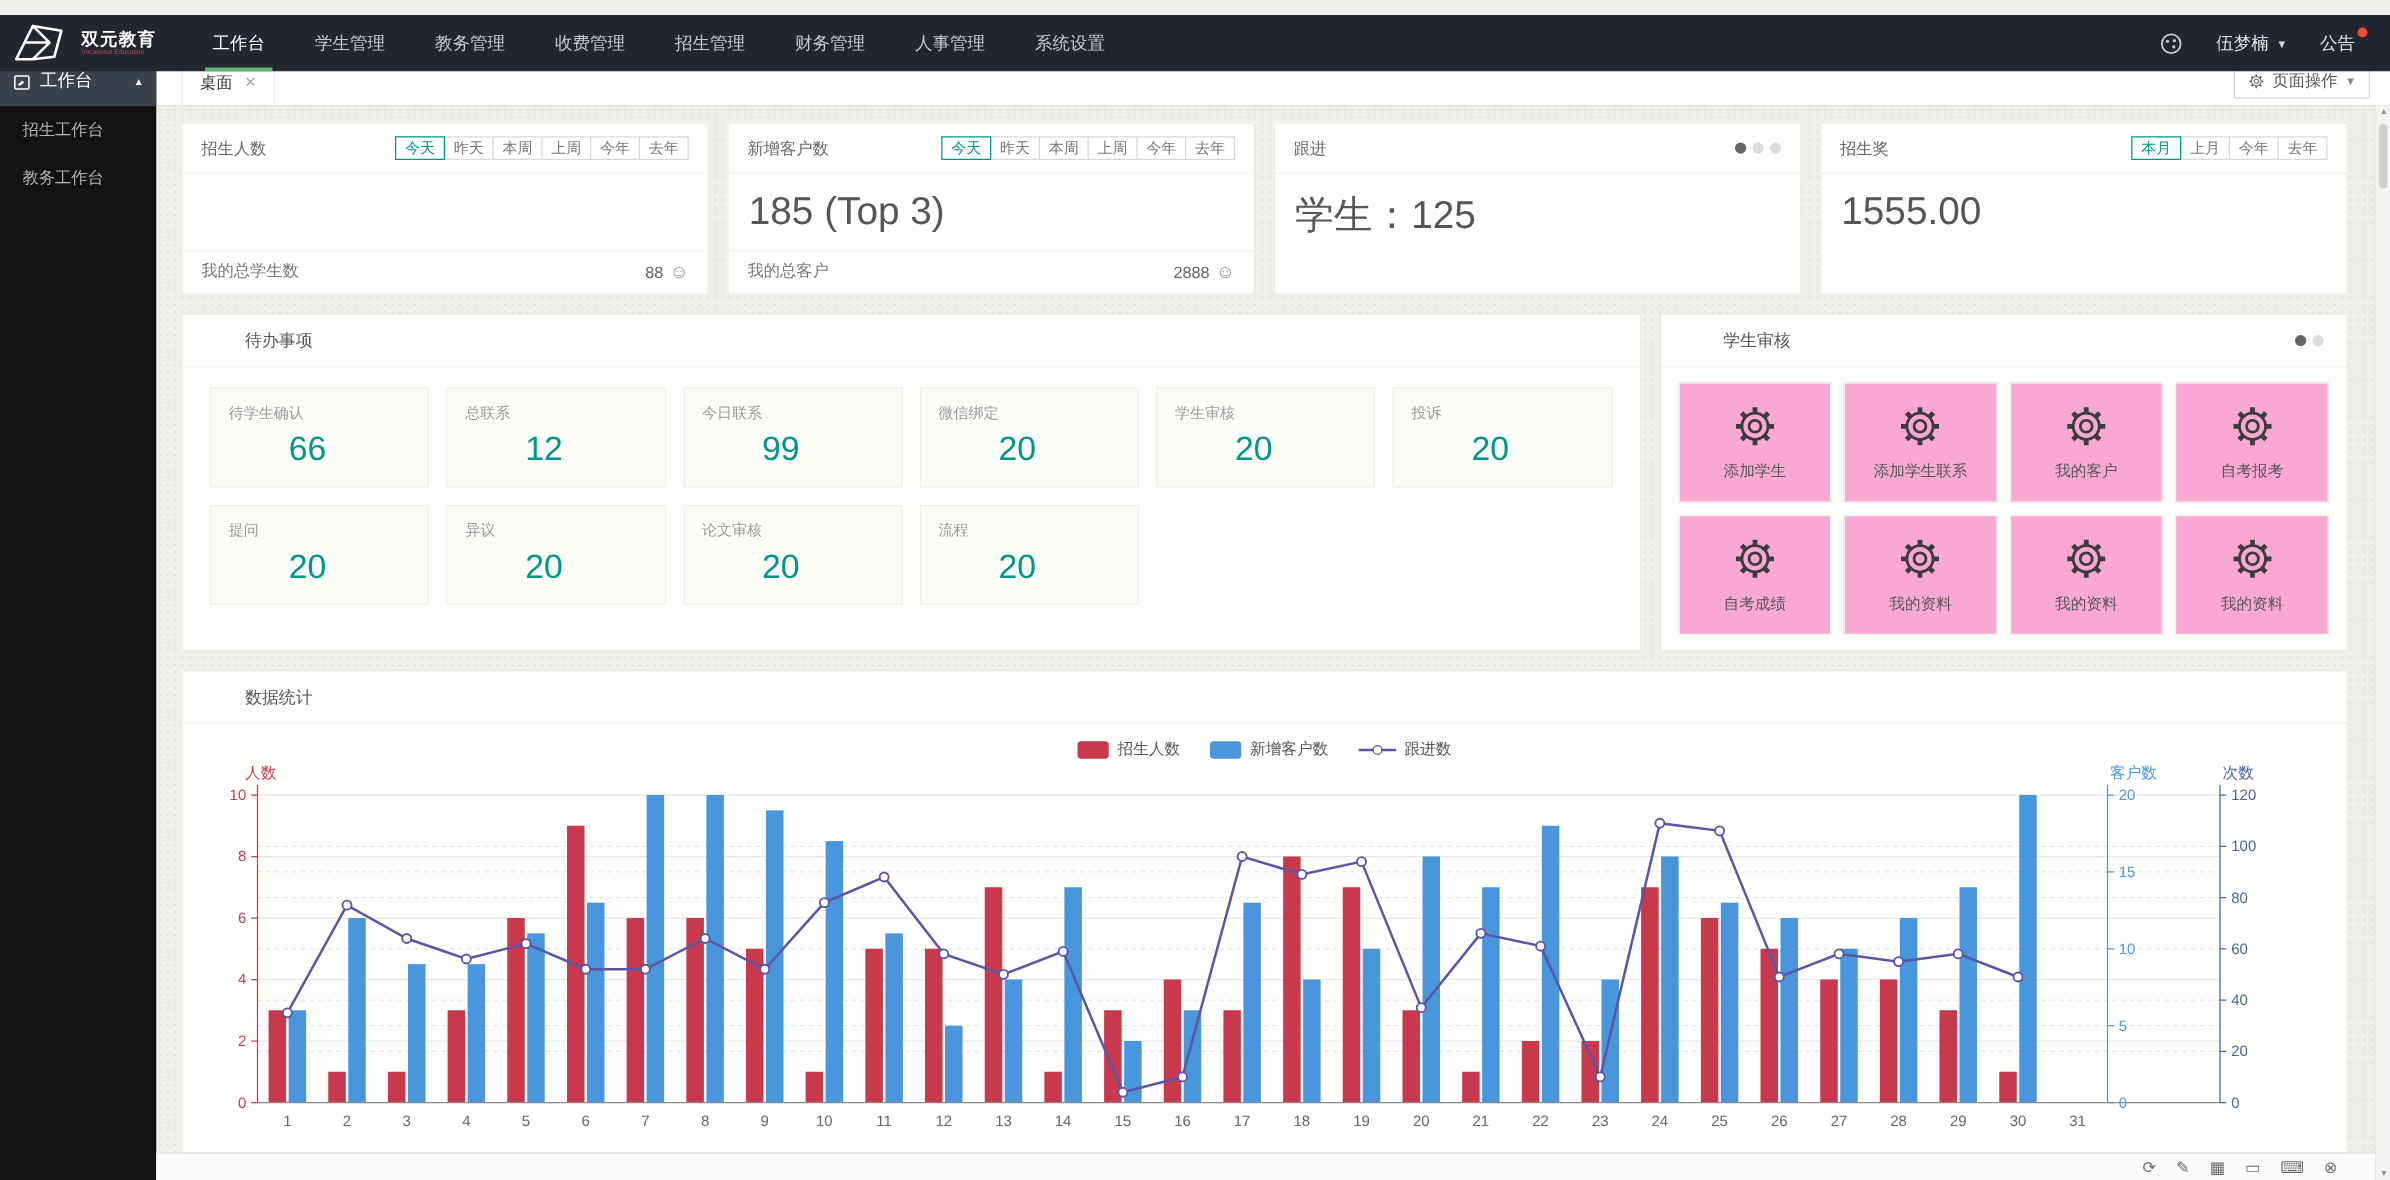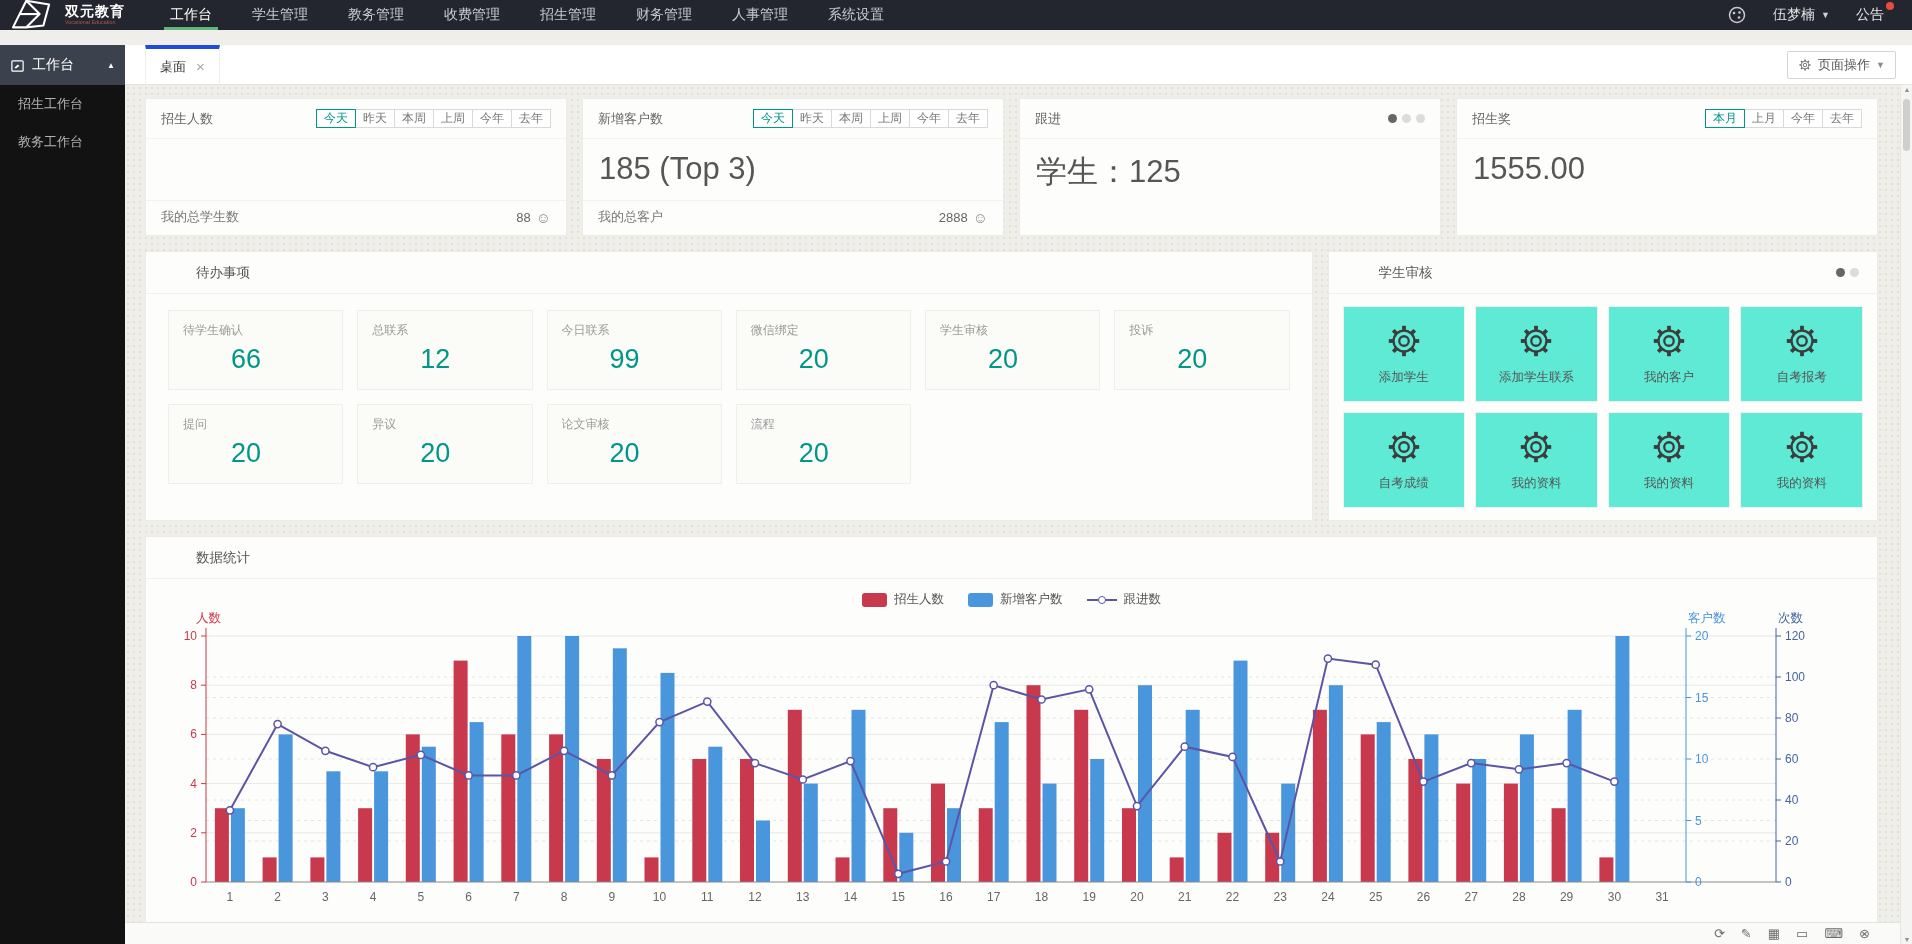--- a/index.html
+++ b/index.html
@@ -1,20 +1,20 @@
 <!DOCTYPE html>
 <html><head>
 <meta charset="utf-8">
 <style>
   * { margin:0; padding:0; box-sizing:border-box; }
   html,body { width:1912px; height:944px; overflow:hidden; }
   body { font-family:"Liberation Sans","DejaVu Sans",sans-serif; background:#efeeea; position:relative; }
 
   
-  .navbar { position:absolute; top:0; left:0; right:0; height:30px; background:#23262e;
+  .navbar { position:absolute; top:12px; left:0; right:0; height:45px; background:#23262e;
             display:flex; align-items:stretch; z-index:30; }
   .logo { display:flex; align-items:center; gap:7px; padding:0 10px 0 6px; min-width:150px; }
   .logo-mark { width:52px; height:38px; }
   .logo-texts { display:flex; flex-direction:column; line-height:1.1; }
   .logo-title { color:#fff; font-size:14px; font-weight:bold; letter-spacing:1px; }
   .logo-sub { color:#b05252; font-size:6px; transform:scale(.9); transform-origin:left; }
   .nav-menu { display:flex; align-items:stretch; }
   .nav-item { padding:0 20px; display:flex; align-items:center; font-size:14px; color:#c8cad0;
               cursor:pointer; position:relative; }
   .nav-item.active { color:#fff; }
@@ -34,21 +34,21 @@
                 padding:0 10px; font-size:14px; gap:7px; cursor:pointer; }
   .side-group .grow { flex:1; }
   .side-caret { font-size:8px; color:#fff; }
   .side-item { height:38px; display:flex; align-items:center; padding-left:18px; color:#b3b3b3;
                font-size:13px; cursor:pointer; }
 
   
   .tabbar { position:absolute; top:45px; left:125px; right:0; height:40px; background:#fff;
             border-bottom:1px solid #e4e4e4; display:flex; align-items:stretch; z-index:10; }
   .tab { margin-left:20px; display:flex; align-items:center; gap:10px; padding:0 14px;
-         border-left:1px solid #eee; border-right:1px solid #eee; border-top:4px solid #1d4ed8;
+         border-left:1px solid #eee; border-right:1px solid #eee; border-top:2px solid #1d4ed8;
          font-size:13px; color:#333; cursor:pointer; background:#fff; }
   .tab-close { color:#a6a6a6; font-size:15px; cursor:pointer; line-height:1; }
   .page-actions { position:absolute; right:16px; top:6px; height:28px; border:1px solid #d4d4d4;
                   border-radius:2px; display:flex; align-items:center; gap:6px; padding:0 10px;
                   font-size:13px; color:#555; cursor:pointer; background:#fff; }
   .page-actions svg { width:14px; height:14px; color:#666; }
   .page-actions .caret-down { color:#888; }
 
   
   .content { position:absolute; top:85px; left:125px; right:12px; bottom:22px; padding:13px 22px 0 20px;
@@ -81,21 +81,21 @@
                 padding:0 18px; border-bottom:1px solid #f0f0ed; }
   .panel-title { font-size:13.5px; color:#555;margin-left:32px; }
   .todo-panel { flex:68; }
   .todo-grid { padding:16px 22px; display:grid; grid-template-columns:repeat(6,1fr); gap:14px; }
   .todo-item { border:1px solid #eeeeea; background:#fbfbf8; height:80px; padding:11px 14px; cursor:pointer; }
   .todo-label { font-size:12px; color:#9a9a9a; }
   .todo-value { font-size:27px; color:#009688; margin-top:5px;margin-left:48px; }
 
   .quick-panel { flex:32; }
   .quick-grid { padding:12px 14px; display:grid; grid-template-columns:repeat(4,1fr); gap:10px; }
-  .quick-cell { border:1px solid #f0f0ec; background:#5eead4; height:96px; display:flex;
+  .quick-cell { border:1px solid #f0f0ec; background:#f9a8d4; height:96px; display:flex;
                 flex-direction:column; align-items:center; justify-content:center; gap:9px; cursor:pointer; }
   .quick-cell svg { width:38px; height:38px; color:#3c3c3c; }
   .quick-label { font-size:12.5px; color:#555; }
 
   .row3 { margin-top:15px; }
   .legend { display:flex; justify-content:center; align-items:center; gap:24px; padding:12px 0 2px; }
   .legend-item { display:flex; align-items:center; gap:7px; font-size:12.5px; color:#555; cursor:pointer; }
   .legend-swatch { width:25px; height:14px; border-radius:3px; }
   .legend-line { width:30px; height:0; border-top:2px solid #5b55a6; position:relative; }
   .legend-line i { position:absolute; left:11px; top:-5px; width:8px; height:8px; background:#fff;

